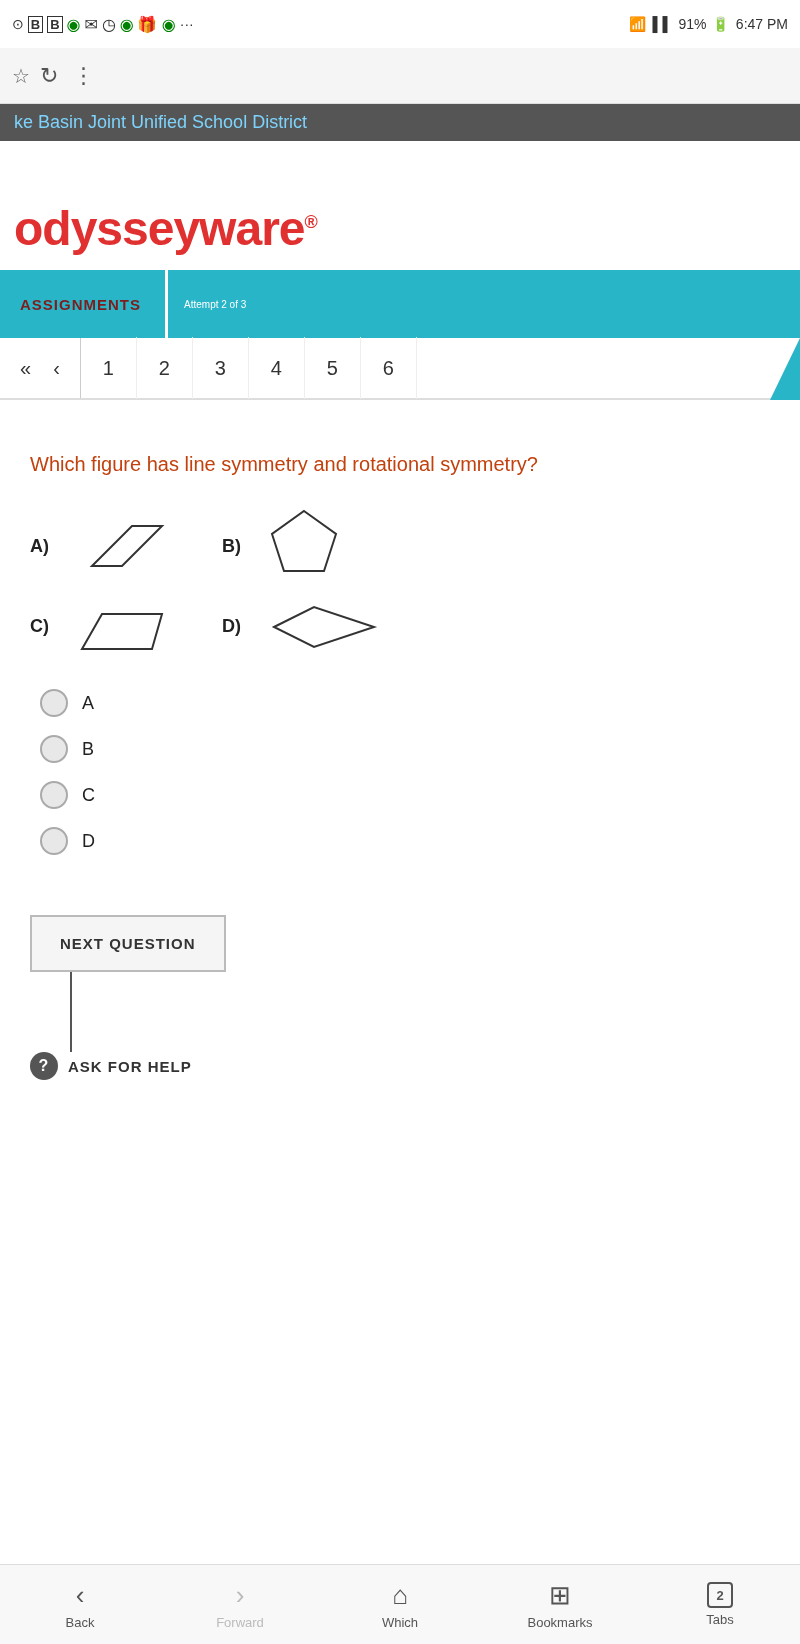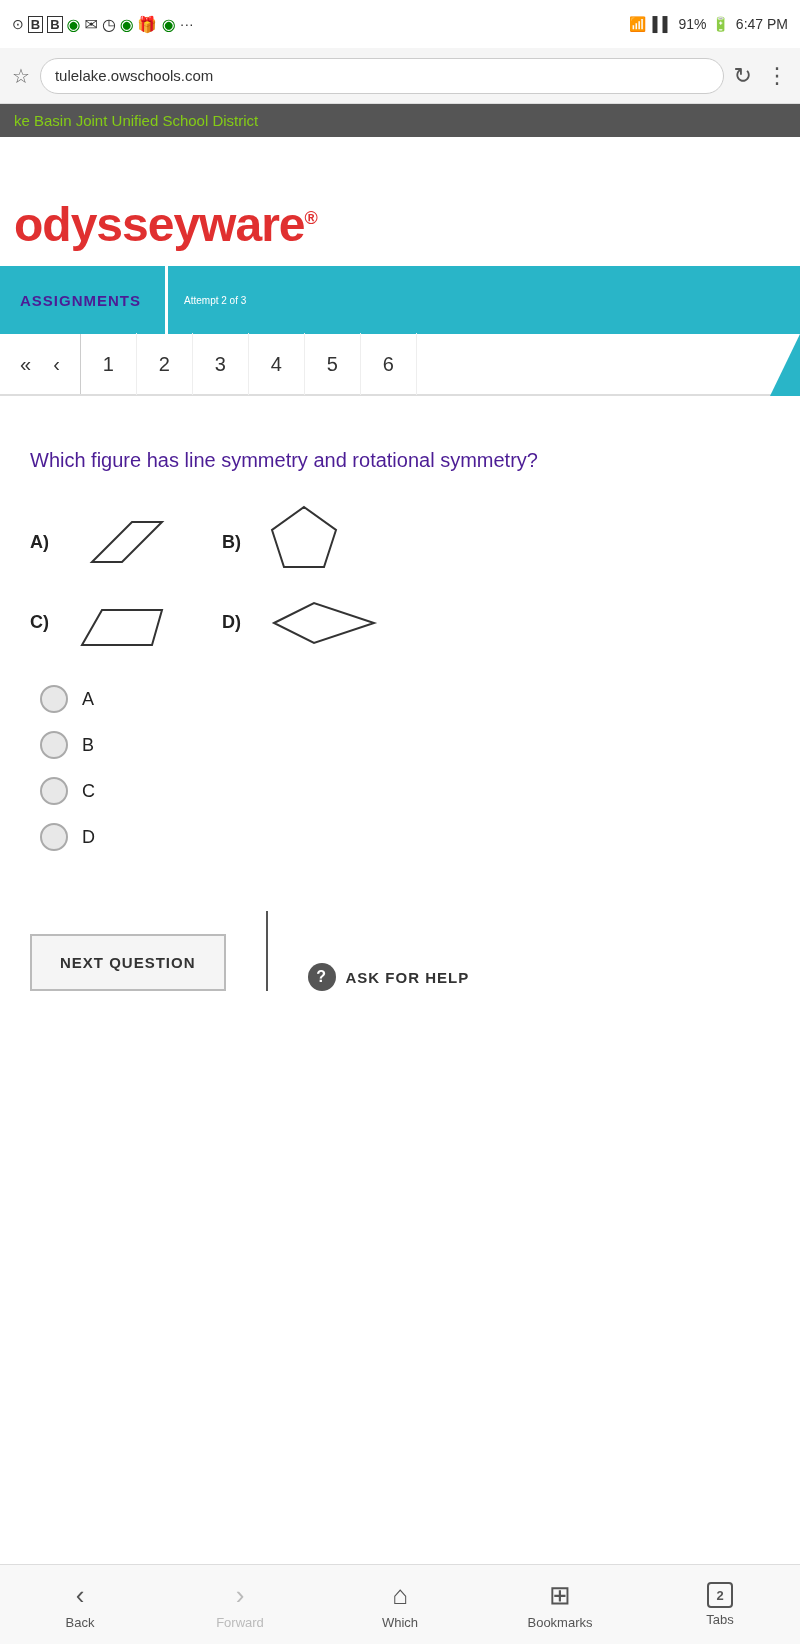--- a/index.html
+++ b/index.html
@@ -47,22 +47,22 @@
       align-items: center;
       padding: 0 14px;
       font-size: 15px;
       color: #333;
     }
     .browser-icons { display: flex; gap: 14px; align-items: center; color: #555; font-size: 20px; }
 
     
     .district-banner {
       background: #555;
-      color: #84cc16;
-      font-size: 15px;
+      color: #7dd3fc;
+      font-size: 18px;
       padding: 8px 14px;
     }
 
     
     .logo-bar {
       background: #fff;
       padding: 18px 14px 14px 14px;
     }
     .logo-text {
       font-size: 48px;
@@ -82,21 +82,21 @@
     .nav-bar {
       background: #29b5c8;
       display: flex;
       align-items: stretch;
       height: 68px;
     }
     .nav-item {
       display: flex;
       align-items: center;
       padding: 0 20px;
-      color: #4c1d95;
+      color: #7f1d1d;
       font-size: 17px;
       font-weight: bold;
       letter-spacing: 1px;
       cursor: pointer;
       text-transform: uppercase;
     }
     .nav-item.assignments { font-size: 15px; }
     .assignment-info {
       display: flex;
       flex-direction: column;
@@ -161,21 +161,21 @@
       clip-path: polygon(100% 0, 100% 100%, 0 100%);
     }
 
     
     .main-content {
       padding: 50px 30px 30px 30px;
       background: #fff;
     }
     .question-text {
       font-size: 20px;
-      color: #4c1d95;
+      color: #c2410c;
       margin-bottom: 28px;
       line-height: 1.4;
     }
 
     
     .figures-area {
       display: flex;
       flex-direction: column;
       gap: 8px;
       margin-bottom: 30px;
@@ -221,23 +221,24 @@
       flex-shrink: 0;
     }
     .option-letter {
       font-size: 18px;
       color: #222;
     }
 
     
     .bottom-actions {
       display: flex;
-      align-items: flex-end;
+      align-items: flex-start;
       margin-top: 60px;
       padding-bottom: 30px;
+      flex-direction: column;
     }
     .next-question-btn {
       border: 2px solid #bbb;
       background: #f5f5f5;
       padding: 18px 28px;
       font-size: 15px;
       font-weight: bold;
       letter-spacing: 1px;
       cursor: pointer;
       color: #333;
@@ -335,23 +336,20 @@
     <span>📶</span>
     <span>▌▌</span>
     <span>91%</span>
     <span>🔋</span>
     <span>6:47 PM</span>
   </div>
 </div>
 
 <div class="browser-bar">
   <span class="star">☆</span>
-  <div class="url-bar">
-    <span>tulelake.owschools.com</span>
-  </div>
   <div class="browser-icons">
     <span style="font-size:22px;">↻</span>
     <span style="font-size:22px;">⋮</span>
   </div>
 </div>
 
 <div class="district-banner">
   <span>ke Basin Joint Unified School District</span>
 </div>
 

